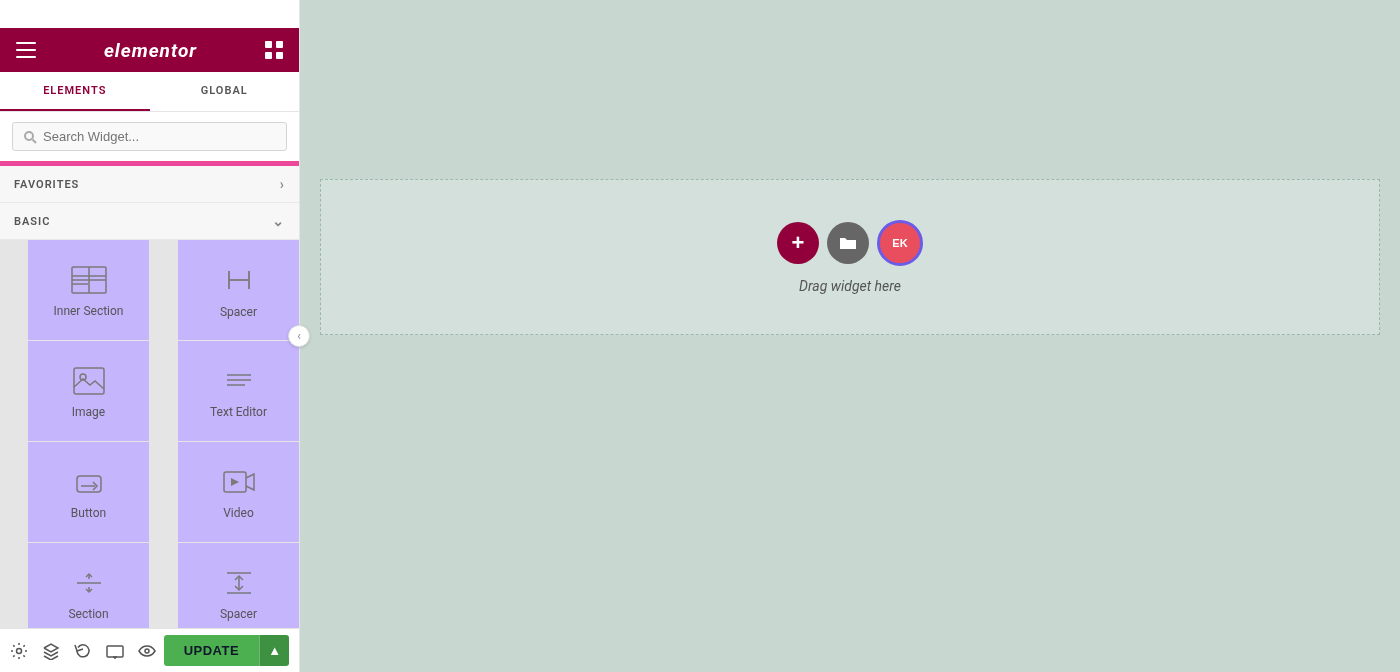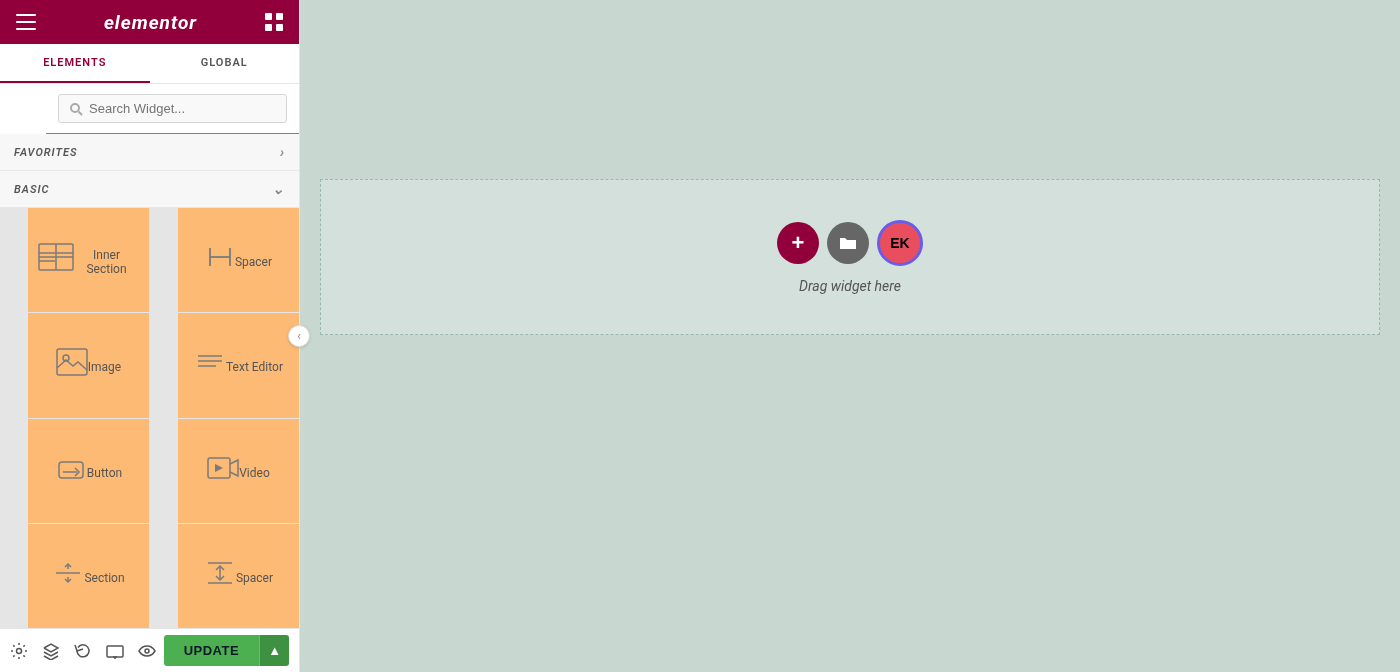--- a/index.html
+++ b/index.html
@@ -23,20 +23,21 @@
       border-right: 1px solid #e5e5e5;
     }
 
     .sidebar-header {
       background: #92003b;
       height: 44px;
       display: flex;
       align-items: center;
       justify-content: space-between;
       padding: 0 16px;
+      margin-top: 28px;
     }
 
     
     .sidebar-tabs {
       display: flex;
       border-bottom: 1px solid #e5e5e5;
     }
 
     .sidebar-tab {
       flex: 1;
@@ -51,22 +52,21 @@
     }
 
     .sidebar-tab.active {
       color: #92003b;
       border-bottom: 2px solid #92003b;
     }
 
     
     .search-box {
       padding: 10px 12px;
-      border-bottom: 1px solid #ec4899;
-      margin-left: 46px;
+      border-bottom: 5px solid #ec4899;
     }
 
     .search-input-wrapper {
       display: flex;
       align-items: center;
       border: 1px solid #d5d5d5;
       border-radius: 3px;
       padding: 6px 10px;
       background: #f9f9f9;
     }
@@ -92,40 +92,39 @@
       align-items: center;
       justify-content: space-between;
       padding: 10px 14px;
       cursor: pointer;
       font-size: 11px;
       font-weight: 600;
       letter-spacing: 1px;
       color: #555;
       background: #f7f7f7;
       border-bottom: 1px solid #e8e8e8;
-      font-style: italic;
     }
 
     
     .widget-grid {
       display: grid;
       grid-template-columns: 1fr 1fr;
       gap: 1px;
       background: #e5e5e5;
       flex: 1;
       overflow-y: auto;
     }
 
     .widget-item {
       display: flex;
-      flex-direction: row;
+      flex-direction: column;
       align-items: center;
       justify-content: center;
       padding: 20px 10px 16px;
-      background: #fdba74;
+      background: #c4b5fd;
       cursor: grab;
       min-height: 100px;
       margin-left: 28px;
     }
 
     .widget-icon {
       color: #7a7a7a;
       margin-bottom: 10px;
       font-size: 22px;
     }
@@ -493,21 +492,21 @@
       <div style="flex:1; min-height:100px;"></div>
 
       <div class="canvas-section">
         <div class="canvas-buttons">
           <button class="canvas-btn btn-add" style="background:#92003b; color:#fff; border:none; width:42px; height:42px; border-radius:50%; font-size:22px; cursor:pointer; display:flex; align-items:center; justify-content:center;">+</button>
           <button class="canvas-btn btn-folder" style="background:#666; color:#fff; border:none; width:42px; height:42px; border-radius:50%; font-size:16px; cursor:pointer; display:flex; align-items:center; justify-content:center;">
             <svg width="18" height="16" viewBox="0 0 18 16" fill="white">
               <path d="M1 3 L1 14 L17 14 L17 5 L8 5 L6 3 Z"></path>
             </svg>
           </button>
-          <button class="canvas-btn btn-ek" style="background:#e84e5e; color:#000000; border:3px solid #6b5ce7; width:46px; height:46px; border-radius:50%; font-size:14px; font-weight:700; cursor:pointer; display:flex; align-items:center; justify-content:center;">EK</button>
+          <button class="canvas-btn btn-ek" style="background:#e84e5e; color:#ffffff; border:3px solid #6b5ce7; width:46px; height:46px; border-radius:50%; font-size:11px; font-weight:700; cursor:pointer; display:flex; align-items:center; justify-content:center;">EK</button>
         </div>
         <span class="drag-hint" style="font-style:italic; color:#555; font-size:14px;">Drag widget here</span>
       </div>
 
       <div style="flex:2;"></div>
     </div>
   </div>
 </div>
 
 </body></html>

